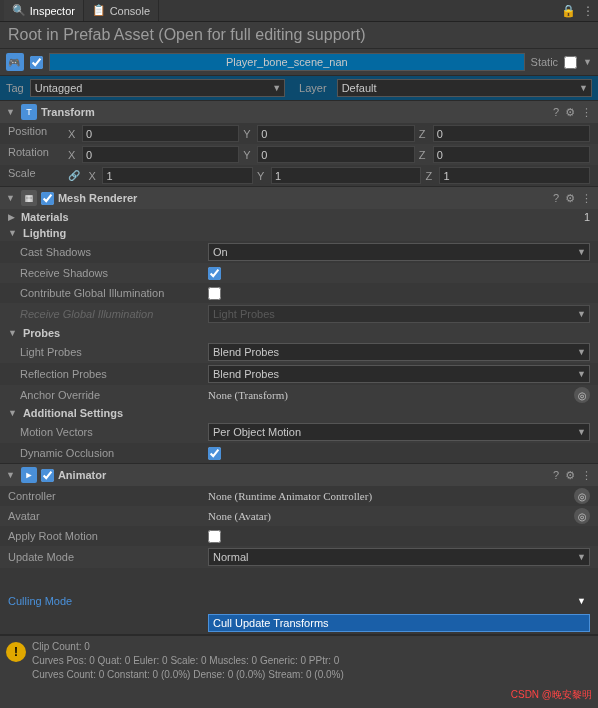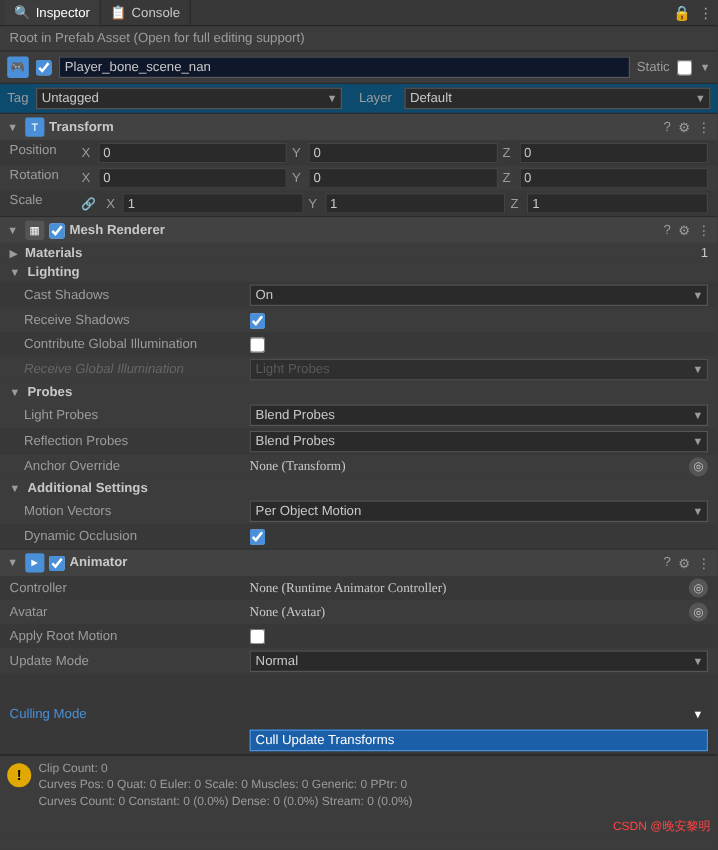--- a/index.html
+++ b/index.html
@@ -50,21 +50,21 @@
     .tab-icon-btn {
       color: #aaa;
       font-size: 12px;
       cursor: pointer;
     }
 
     
     .info-bar {
       background: #3c3c3c;
       padding: 4px 8px;
-      font-size: 11px;
+      font-size: 16px;
       color: #9c9c9c;
       border-bottom: 1px solid #2a2a2a;
     }
 
     
     .object-header {
       background: #3c3c3c;
       padding: 4px 6px;
       display: flex;
       align-items: center;
@@ -84,26 +84,27 @@
       flex-shrink: 0;
     }
     .obj-checkbox {
       width: 13px;
       height: 13px;
       accent-color: #4a90d9;
       flex-shrink: 0;
     }
     .obj-name-input {
       flex: 1;
-      background: #0f172a;
+      background: #0369a1;
       border: 1px solid #555;
       color: #c8c8c8;
       font-size: 11px;
       padding: 2px 4px;
       height: 18px;
+      text-align: center;
     }
     .static-label {
       color: #9c9c9c;
       font-size: 11px;
     }
     .static-checkbox {
       width: 13px;
       height: 13px;
       accent-color: #4a90d9;
     }

